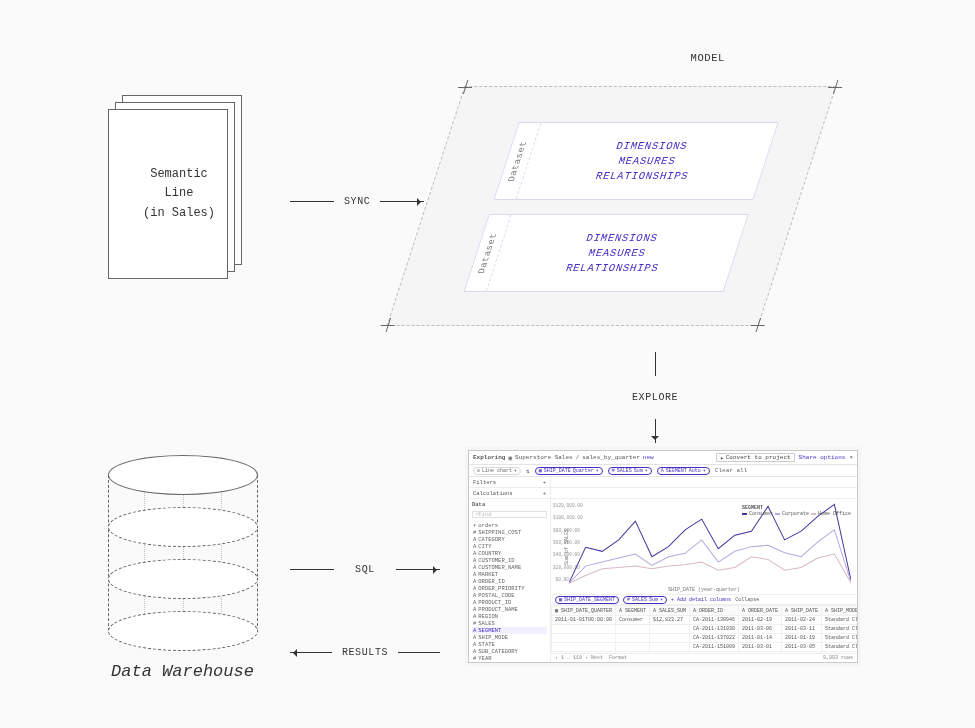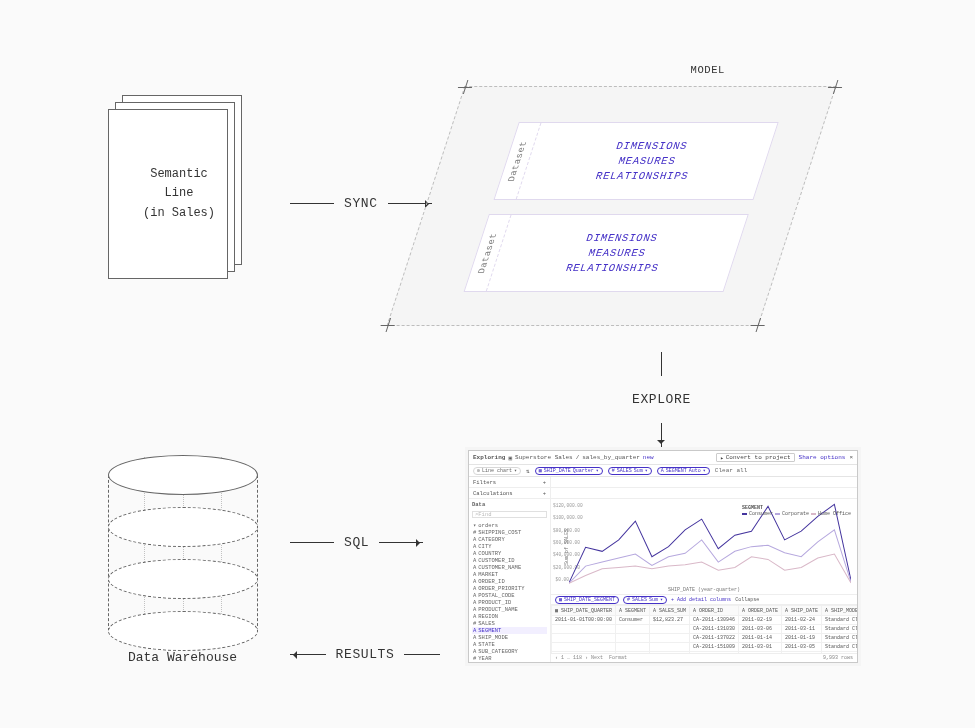--- a/index.html
+++ b/index.html
@@ -38,25 +38,25 @@
     .sync-row { position: absolute; top: 196px; left: 290px; width: 150px; display: flex; align-items: center; gap: 10px; }
     .arrow-line { height: 1px; background: #333; width: 44px; position: relative; }
     .arrow-head-r::after {
       content: ""; position: absolute; right: -1px; top: -3.5px;
       border: 4px solid transparent; border-left-color: #333;
     }
     .arrow-head-l::before {
       content: ""; position: absolute; left: -1px; top: -3.5px;
       border: 4px solid transparent; border-right-color: #333;
     }
-    .label { font-size: 13px; letter-spacing: .6px; color: #333; }
+    .label { font-size: 10px; letter-spacing: .6px; color: #333; }
 
     
     .model-wrap { position: absolute; top: 42px; left: 455px; width: 400px; height: 300px; }
-    .model-label { position: absolute; top: 10px; right: 130px; font-size: 10.5px; letter-spacing: .6px; margin-top: 12px; }
+    .model-label { position: absolute; top: 10px; right: 130px; font-size: 10.5px; letter-spacing: .6px; }
 
     .plane {
       position: absolute; top: 30px; left: 0px;
       width: 400px; height: 268px;
       transform: skewX(-18deg);
       transform-origin: top left;
     }
     
     .plane::before {
       content:""; position:absolute; inset:14px;
@@ -119,28 +119,28 @@
     .cyl-side {
       position:absolute; top:20px; bottom:19px; width:1px;
       border-left:1px dashed #666;
     }
     .cyl-side.l { left:0; }
     .cyl-side.r { right:0; }
     .cyl-inner-v {
       position:absolute; top:2px; bottom:2px; width:1px;
       border-left:1px dotted #c2c2c2;
     }
-    .dw-label { text-align:center; font-size: 13px; }
+    .dw-label { text-align:center; margin-top: 12px; font-size: 17px; font-style: italic; }
 
     
     .sql-row, .res-row {
       position:absolute; left: 290px; width: 150px;
       display:flex; align-items:center; gap:10px;
     }
-    .sql-row { top: 535px; }
+    .sql-row { top: 564px; justify-content: space-between; }
     .res-row { top: 602px; margin-top: 45px; }
 
     
     .explorer {
       position:absolute; top: 450px; left: 468px;
       width: 390px; height: 213px;
       background:#fff;
       border:1px solid #c9c9c9;
       box-shadow: 0 0 0 3px rgba(0,0,0,0.02);
       font-size: 6px;

